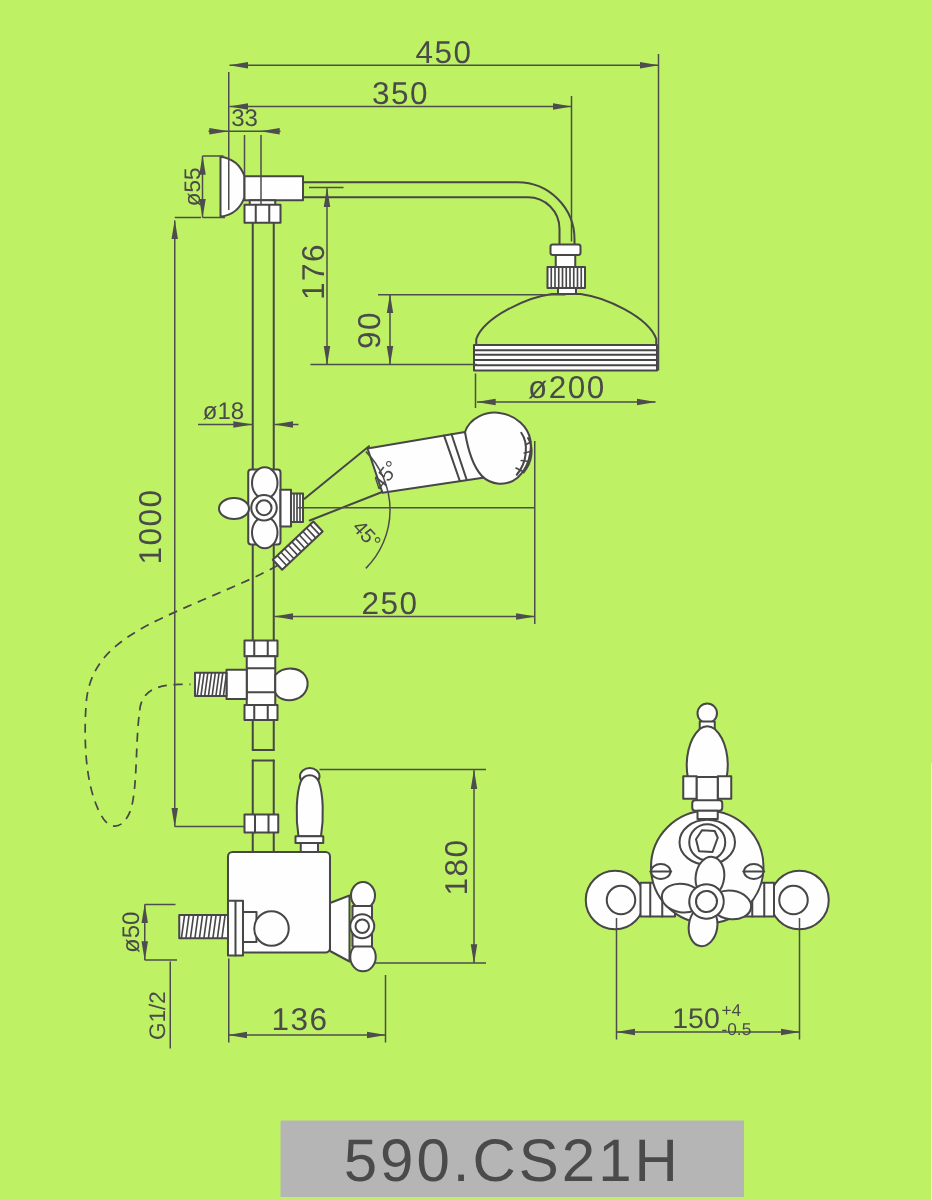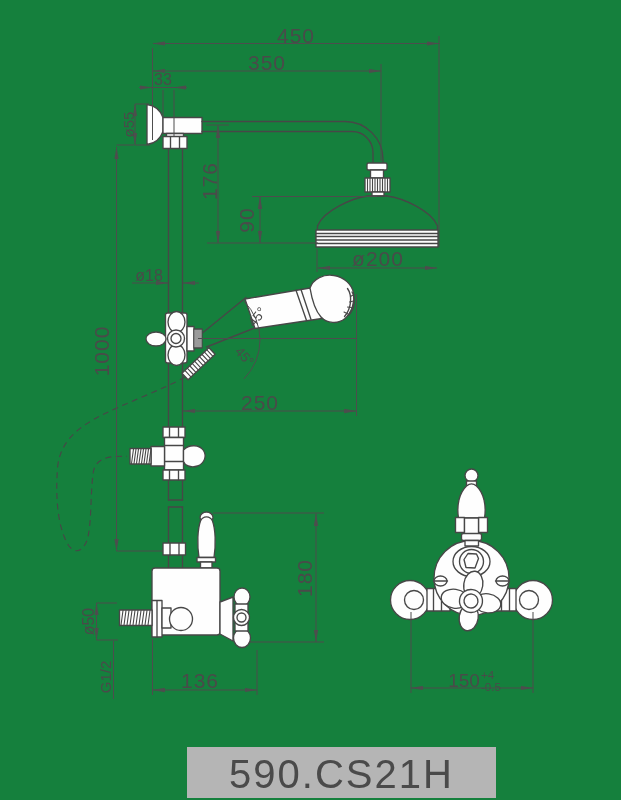--- a/index.html
+++ b/index.html
@@ -1,16 +1,16 @@
 <!DOCTYPE html>
 <html><head>
 <meta charset="utf-8">
 <style>
   html,body{margin:0;padding:0;background:#ffffff;}
-  .stage{width:621px;height:800px;position:relative;background:#15803d;overflow:hidden;}
+  .stage{width:621px;height:800px;position:relative;background:#bef264;overflow:hidden;}
   svg{display:block;}
   
   .ln{stroke:#474747;stroke-width:1.35;fill:none;stroke-linecap:round;stroke-linejoin:round;}
   .fw{stroke:#474747;stroke-width:1.35;fill:#fefefe;stroke-linejoin:round;}
   .hatch{stroke:#474747;stroke-width:1.1;fill:none;stroke-linecap:round;}
   
   .dln{stroke:#4d4d4d;stroke-width:1;fill:none;}
   .dash{stroke:#474747;stroke-width:1.15;fill:none;stroke-dasharray:6 4.5;}
   
   text{font-family:"Liberation Sans",sans-serif;fill:#4a4a4a;dominant-baseline:central;}

